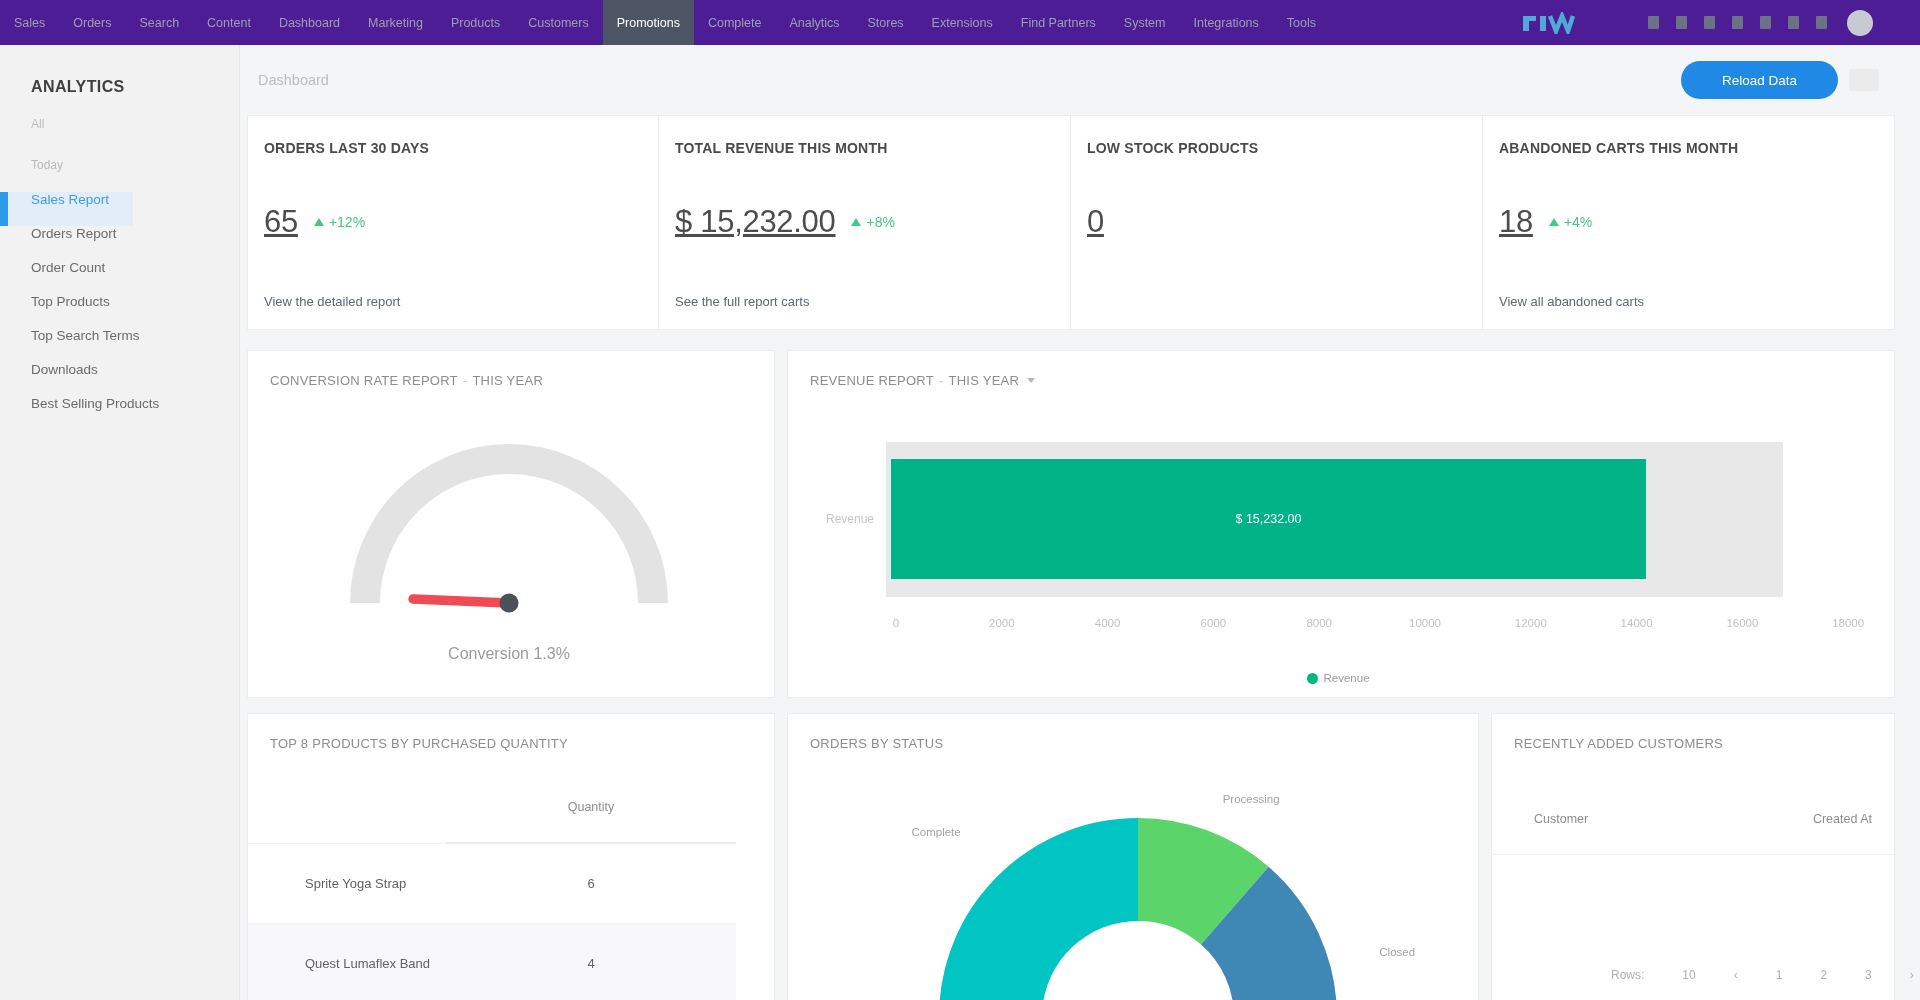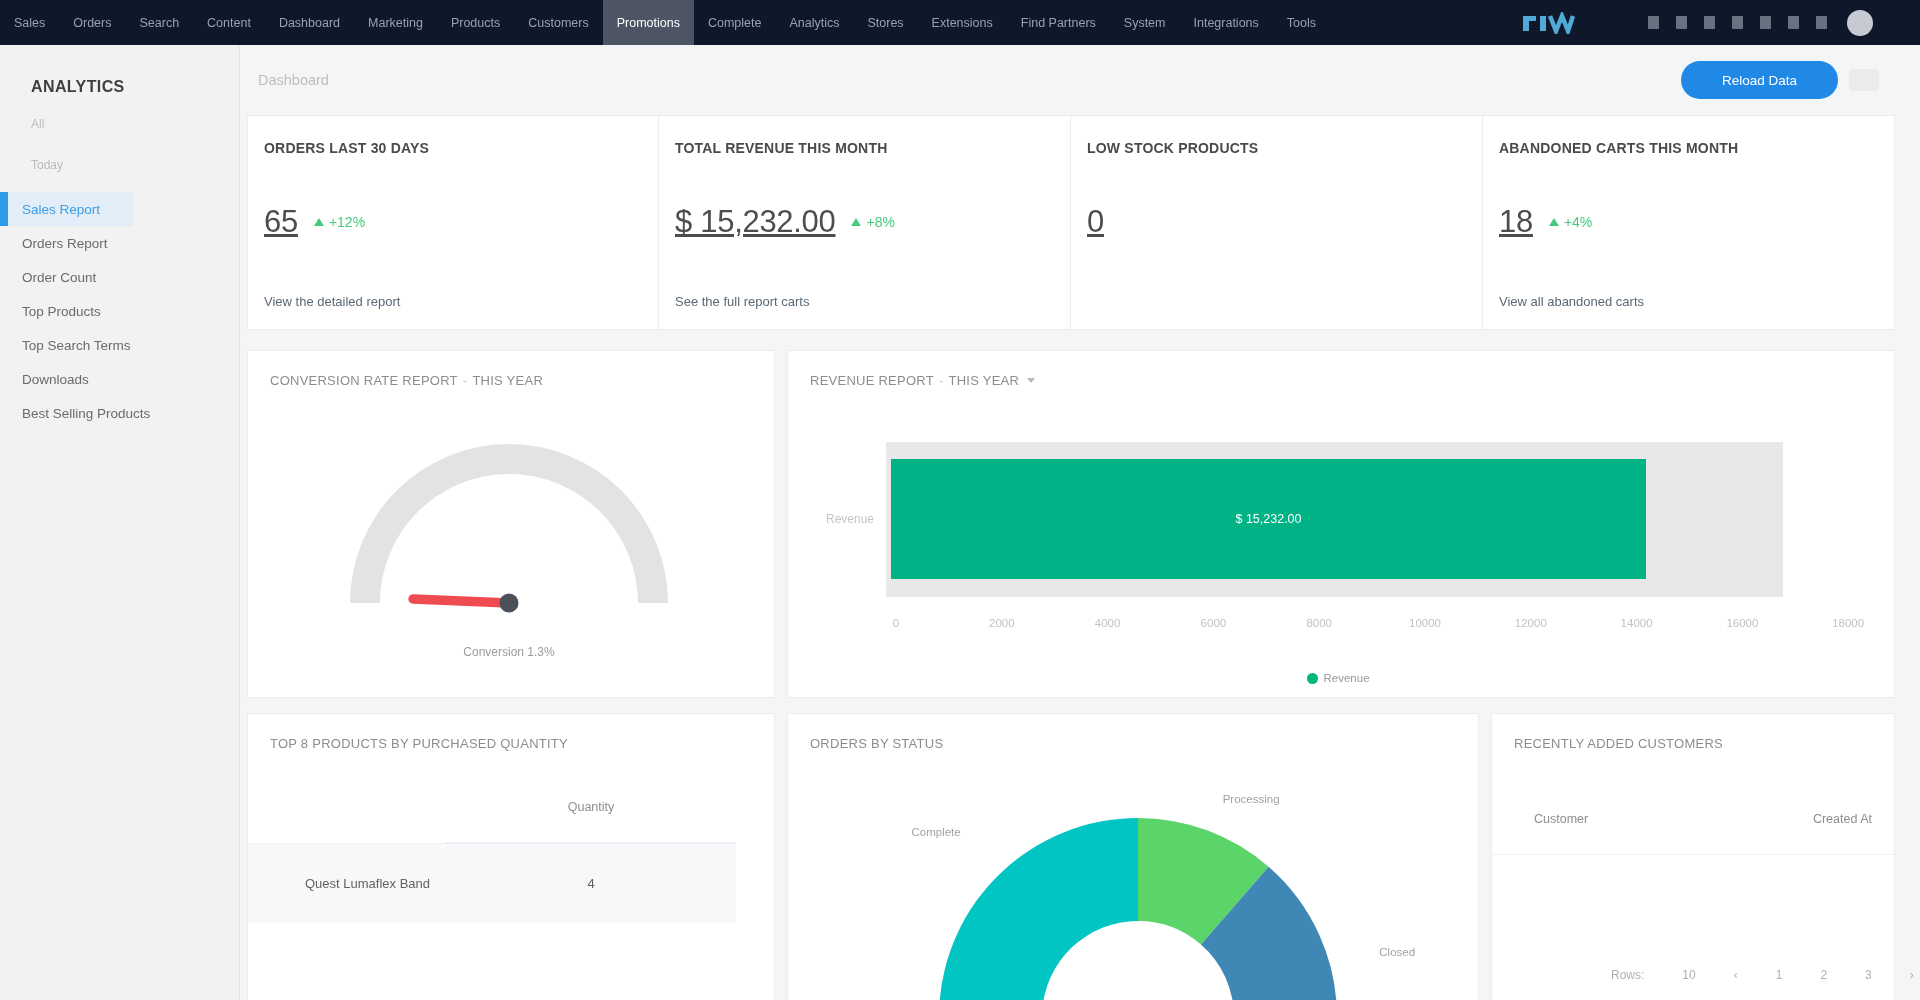--- a/index.html
+++ b/index.html
@@ -1,38 +1,38 @@
 <!DOCTYPE html>
 <html><head>
 <meta charset="utf-8">
 <title>Dashboard</title>
 <style>
 *{margin:0;padding:0;box-sizing:border-box;}
 html,body{width:1920px;height:1000px;overflow:hidden;}
 body{font-family:"Liberation Sans",sans-serif;background:#f3f3f3;color:#333;-webkit-font-smoothing:antialiased;}
 
 
-.navbar{height:45px;background:#0f172a;display:flex;align-items:stretch;position:relative;}
+.navbar{height:45px;background:#4c1d95;display:flex;align-items:stretch;position:relative;}
 .nav-left{display:flex;align-items:stretch;}
 .nav-item{display:flex;align-items:center;padding:0 14px;color:#9aa1ac;font-size:12.5px;white-space:nowrap;}
 .nav-item.active{background:#4d5565;color:#ffffff;}
 .nav-right{position:absolute;right:0;top:0;height:45px;display:flex;align-items:center;gap:0px;padding-right:47px;}
 .brandmark{position:absolute;left:-128px;top:12px;width:56px;height:22px;}
 .mini-icons{display:flex;align-items:center;gap:17px;margin-right:20px;}
 .mini-icons span{display:block;width:11px;height:13px;background:#6e7785;border-radius:1px;opacity:.95;}
 .avatar-circle{width:26px;height:26px;border-radius:50%;background:#c6cbd3;}
 
 
 .main{display:flex;height:955px;}
 .sidebar{width:240px;background:#f2f2f2;border-right:1px solid #e6e6e6;position:relative;}
 .sb-title{position:absolute;left:31px;top:33px;font-size:16px;font-weight:bold;color:#3f3f3f;letter-spacing:.4px;}
 .sb-sub{position:absolute;left:31px;top:72px;font-size:12px;color:#bdbdbd;}
 .sb-search{position:absolute;left:31px;top:113px;font-size:12px;color:#bababa;}
 .sb-nav{position:absolute;left:0;top:147px;width:240px;}
-.sb-item{height:34px;display:flex;align-items:center;padding-left:22px;font-size:13.5px;color:#6b6b6b;position:relative;}
+.sb-item{height:34px;display:flex;padding-left:31px;font-size:13.5px;color:#6b6b6b;position:relative;}
 .sb-item.active{color:#3d9ee5;background:transparent;}
 .sb-item.active:before{content:"";position:absolute;left:0;top:0;width:133px;height:34px;background:#e2edf7;border-left:8px solid #2e9bea;box-sizing:border-box;}
 .sb-item span{position:relative;z-index:1;}
 
 .content{flex:1;background:#f4f5f7;overflow:hidden;position:relative;}
 
 
 .page-head{height:70px;display:flex;align-items:center;padding:0 41px 0 18px;}
 .page-head .crumb{font-size:14.5px;color:#bdbdbd;}
 .page-head .spacer{flex:1;}
@@ -211,21 +211,21 @@
           <div class="panel-title">
             <span>CONVERSION RATE REPORT</span><span class="sep">-</span><span class="per">THIS YEAR</span>
           </div>
           <svg width="528" height="348" style="position:absolute;left:0;top:0;">
             <g id="gaugeg">
                 <path d="M 102 251.99999999999997 A 159 159 0 0 1 420 252 L 390 252 A 129 129 0 0 0 132 251.99999999999997 Z" fill="#e3e3e3"></path>
                 <line x1="261" y1="252" x2="165.08005110311615" y2="248.08038221006302" stroke="#ef4b53" stroke-width="9.5" stroke-linecap="round"></line>
                 <circle cx="261" cy="252" r="9.5" fill="#4b5158"></circle>
               </g>
           </svg>
-          <div id="gaugeval" style="position: absolute; font-size: 12px; color: rgb(155, 155, 155); text-align: center; width: 200px; left: 161px; top: 294px;">Conversion 1.3%</div>
+          <div id="gaugeval" style="position: absolute; font-size: 16px; color: rgb(155, 155, 155); text-align: center; width: 200px; left: 161px; top: 294px;">Conversion 1.3%</div>
         </div>
         <div class="panel" id="bar-panel" style="width:1108px;height:348px;margin-left:12px;">
           <div class="panel-title">
             <span>REVENUE REPORT</span><span class="sep">-</span><span class="per">THIS YEAR</span><span class="caret"></span>
           </div>
           <div id="barwrap" style="position:absolute;left:0;top:8px;width:1112px;height:348px;">
               <div style="position:absolute;left:98px;top:83px;width:897px;height:155px;background:#e8e8e8;"></div>
               <div style="position:absolute;left:103px;top:100px;width:755px;height:120px;background:#00b386;"></div>
               <div style="position:absolute;left:38px;top:153px;font-size:12px;color:#c6c6c6;">Revenue</div>
               <div style="position:absolute;left:103px;top:153px;width:755px;text-align:center;font-size:12.5px;color:#ffffff;">$ 15,232.00</div>
@@ -250,20 +250,24 @@
       <div class="r3">
         <div class="panel" style="width:528px;height:300px;">
           <div class="panel-title">TOP 8 PRODUCTS BY PURCHASED QUANTITY</div>
           <div style="position:absolute;left:0;top:73px;width:488px;">
             <table class="tbl">
                 <tbody id="prodtbl">
                   <tr class="head-row">
                     <th class="blank" style="width:198px">Product</th>
                     <th class="num">Quantity</th>
                   </tr>
+                  <tr>
+                    <td>Sprite Yoga Strap</td>
+                    <td class="num">6</td>
+                  </tr>
                   <tr class="alt">
                     <td>Quest Lumaflex Band</td>
                     <td class="num">4</td>
                   </tr>
                 </tbody>
               </table>
           </div>
         </div>
         <div class="panel" style="width:692px;height:300px;margin-left:12px;">
           <div class="panel-title">ORDERS BY STATUS</div>

